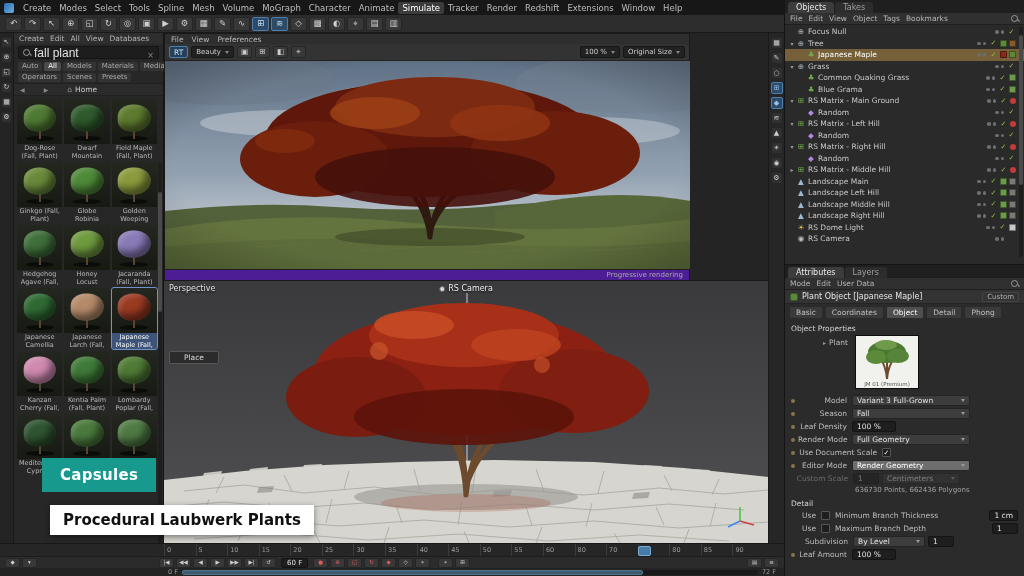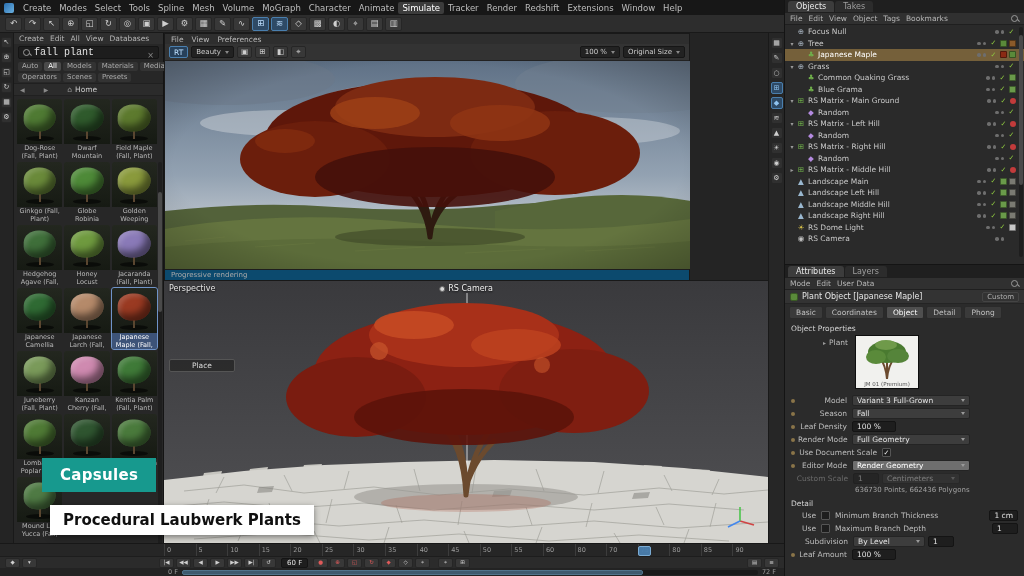--- a/index.html
+++ b/index.html
@@ -18,21 +18,21 @@
 .tbtn.active{background:#2e4a66;border-color:#4a7fae;color:#bfe0ff}
 
 
 #leftstrip{position:absolute;left:0;top:33px;width:14px;height:510px;background:#242424;border-right:1px solid #191919;display:flex;flex-direction:column;align-items:center;gap:4px;padding-top:4px}
 #leftstrip .tbtn{width:11px;height:11px;font-size:7px;background:#303030}
 
 
 #assets{position:absolute;left:14px;top:33px;width:150px;height:510px;background:#272727;display:flex;flex-direction:column;border-right:1px solid #141414}
 .amenu{display:flex;gap:6px;padding:1px 5px;font-size:7.5px;color:#b5b5b5;background:#2e2e2e;height:11px;align-items:center}
 .asearch{margin:2px 4px;height:13px;background:#1d1d1d;border:1px solid #141414;border-radius:2px;display:flex;align-items:center;gap:3px;padding:0 4px}
-.asearch input{flex:1;background:transparent;border:0;outline:0;color:#e2e2e2;font-size:10px;font-family:Liberation Mono, monospace;min-width:0}
+.asearch input{flex:1;background:transparent;border:0;outline:0;color:#e2e2e2;font-size:12px;font-family:Liberation Sans, sans-serif;min-width:0}
 .asearch .clear::after{content:"×";color:#888;font-size:8px}
 .lens{width:8px;height:8px;position:relative;flex:none}
 .lens::before{content:"";position:absolute;left:0;top:0;width:5px;height:5px;border:1px solid #999;border-radius:50%}
 .lens::after{content:"";position:absolute;left:5.5px;top:5.5px;width:3px;height:1px;background:#999;transform:rotate(45deg)}
 .ftabs{display:flex;gap:2px;padding:1px 4px;height:11px;align-items:center}
 .ftab{padding:0 4px;background:#333;border-radius:2px;color:#ababab;font-size:7px;line-height:9px}
 .ftab.active{background:#4a4a4a;color:#fff}
 .crumb{display:flex;align-items:center;gap:19px;padding:0 6px;font-size:7.5px;color:#ccc;background:#2b2b2b;border-top:1px solid #202020;border-bottom:1px solid #202020;height:13px}
 .crumb .navb{color:#888;font-size:6px}
 .crumb .home::before{content:"⌂";margin-right:3px;color:#999}
@@ -51,39 +51,39 @@
 
 #renderview{position:absolute;left:164px;top:33px;width:526px;height:248px;background:#2a2a2a;display:flex;flex-direction:column;border:1px solid #191919}
 #rv-menu{height:11px;display:flex;gap:8px;padding:0 6px;align-items:center;font-size:7.5px;background:#2e2e2e;color:#b8b8b8}
 #rv-toolbar{height:17px;display:flex;align-items:center;gap:3px;padding:0 4px;background:#333;border-bottom:1px solid #222}
 #rv-toolbar .tbtn{width:15px;height:12px;font-size:7.5px}
 .rt-chip{border:1px solid #4a7fae;color:#bfe0ff;font-size:7.5px;padding:0 4px;border-radius:2px;height:12px;display:flex;align-items:center;background:#27405a}
 .dd{background:#222;border:1px solid #161616;border-radius:2px;font-size:7px;color:#ccc;padding:0 4px;height:12px;display:flex;align-items:center;gap:4px}
 .dd::after{content:"";width:0;height:0;border-left:2.5px solid transparent;border-right:2.5px solid transparent;border-top:3px solid #888}
 #rv-canvas{flex:1;position:relative;background:#556}
 #rv-canvas svg{display:block}
-#rv-footer{height:12px;background:#0c4a6e;border-top:1px solid #1e1e1e;display:flex;align-items:center;justify-content:flex-start;padding:0 6px;font-size:7px;color:#a9a9a9}
+#rv-footer{height:12px;background:#4c1d95;border-top:1px solid #1e1e1e;display:flex;align-items:center;justify-content:flex-end;padding:0 6px;font-size:7px;color:#a9a9a9}
 #rvfill{position:absolute;left:690px;top:33px;width:78px;height:248px;background:#242424;border-bottom:1px solid #191919}
 
 
 #viewport{position:absolute;left:164px;top:281px;width:604px;height:262px;background:#3e3e41;overflow:hidden}
 #viewport svg{display:block;position:absolute;left:0;top:0}
 .vp-label{position:absolute;left:5px;top:3px;font-size:8px;color:#e3e3e3;text-shadow:0 1px 2px rgba(0,0,0,.8)}
 .vp-camera{position:absolute;left:50%;top:3px;transform:translateX(-50%);font-size:8px;color:#f0f0f0;display:flex;gap:3px;align-items:center;text-shadow:0 1px 2px rgba(0,0,0,.8)}
 .vp-camera .cam-ic{width:6px;height:6px;border-radius:50%;background:#d8d8d8;border:1px solid #666}
-.vp-place{position:absolute;left:5px;top:78px;background:rgba(40,40,40,.85);border:1px solid #555;padding:1px 22px;font-size:7.5px;color:#ddd;border-radius:2px}
+.vp-place{position:absolute;left:5px;top:70px;background:rgba(40,40,40,.85);border:1px solid #555;padding:1px 14px;font-size:7.5px;color:#ddd;border-radius:2px}
 
 
 #rightstrip{position:absolute;left:768px;top:33px;width:16px;height:510px;background:#262626;border-left:1px solid #191919;display:flex;flex-direction:column;align-items:center;gap:3px;padding-top:4px}
 #rightstrip .tbtn{width:12px;height:12px;font-size:7px;background:#303030}
 #rightstrip .tbtn.active{background:#2e4a66;color:#8fc3ef}
 
 
 #objects{position:absolute;left:784px;top:0;width:240px;height:264px;background:#2a2a2a;border-left:1px solid #141414;display:flex;flex-direction:column}
-.ptabs{height:13px;background:#1f1f1f;display:flex;align-items:flex-start;gap:1px;padding:1px 3px 0}
+.ptabs{height:13px;background:#1f1f1f;display:flex;align-items:center;gap:1px;padding:1px 3px 0}
 .ptab{padding:1px 8px;font-size:8px;background:#2c2c2c;color:#9f9f9f;border-radius:3px 3px 0 0}
 .ptab.active{background:#3c3c3c;color:#e8e8e8}
 .pmenu{height:12px;display:flex;gap:6px;align-items:center;padding:0 5px;font-size:7.5px;color:#b5b5b5;background:#303030;border-bottom:1px solid #1f1f1f}
 .pmenu .spacer{flex:1}
 #obj-tree{flex:1;overflow:hidden;padding-top:1px;position:relative}
 .orow{height:11.5px;display:flex;align-items:center;padding-right:8px;font-size:7.5px;color:#c8c8c8}
 .orow.sel{background:#75603a;color:#fff}
 .orow .arrow{width:8px;text-align:center;font-size:6px;color:#9a9a9a;flex:none;margin-left:calc(3px + (var(--lv,0) * 10px))}
 .orow .oicon{width:10px;font-size:7.5px;flex:none;text-align:center;color:var(--gc,#aaa)}
 .orow .oname{flex:1;overflow:hidden;white-space:nowrap;text-overflow:ellipsis;padding-left:2px}
@@ -336,28 +336,20 @@
           </div>
           <div class="plabel">Japanese Larch (Fall, Plant)</div>
         </div>
         <div class="pcell sel" style="--c: #9a3a22;">
           <div class="pthumb">
             <div class="gshadow"></div>
             <div class="trunk"></div>
             <div class="canopy"></div>
           </div>
           <div class="plabel">Japanese Maple (Fall, Plant)</div>
-        </div>
-        <div class="pcell" style="--c: #7a9a5a;">
-          <div class="pthumb">
-            <div class="gshadow"></div>
-            <div class="trunk"></div>
-            <div class="canopy"></div>
-          </div>
-          <div class="plabel">Juneberry (Fall, Plant)</div>
         </div>
         <div class="pcell" style="--c: #cf8ab0;">
           <div class="pthumb">
             <div class="gshadow"></div>
             <div class="trunk"></div>
             <div class="canopy"></div>
           </div>
           <div class="plabel">Kanzan Cherry (Fall, Plant)</div>
         </div>
         <div class="pcell" style="--c: #3f7a38;">

